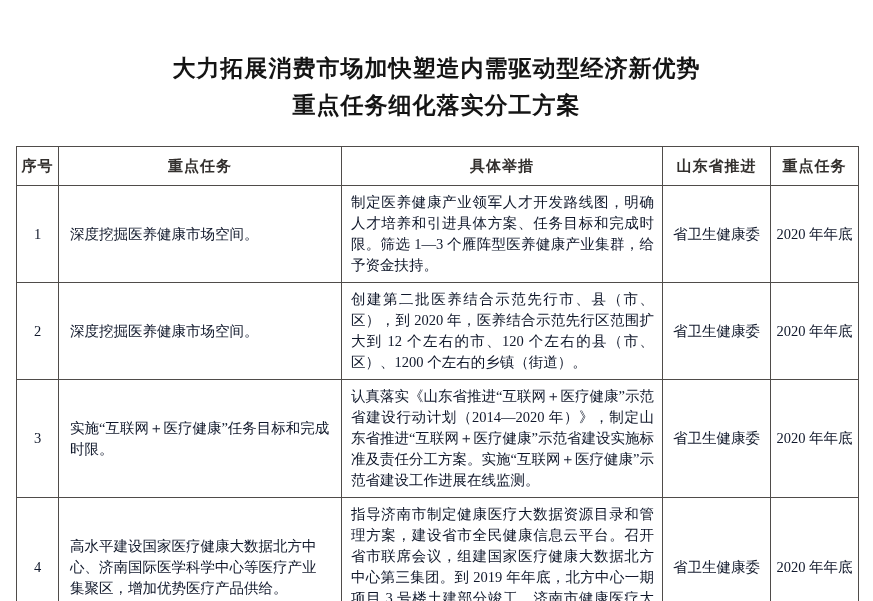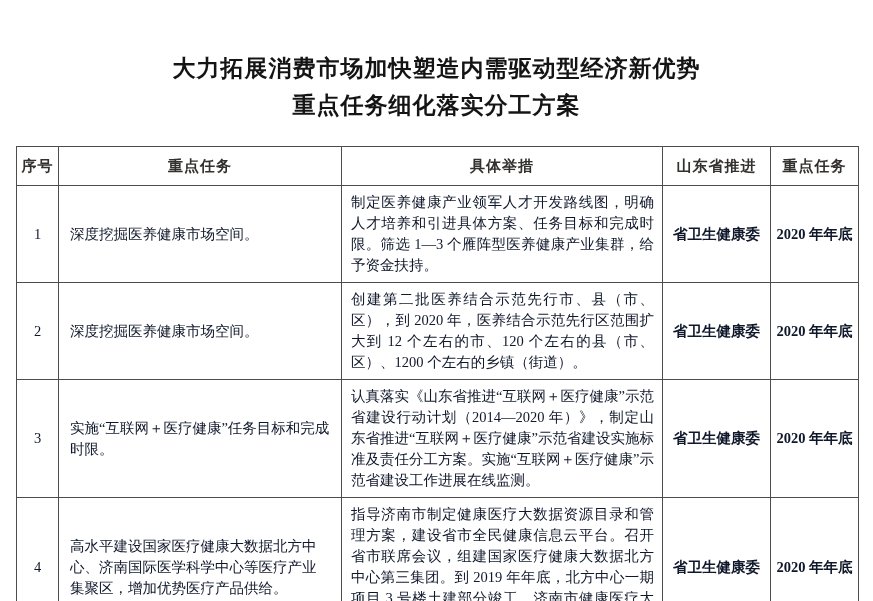--- a/index.html
+++ b/index.html
@@ -68,21 +68,20 @@
     padding: 6px 11px 6px 11px;
   }
   .c-measures {
     text-align: justify;
     padding: 6px 8px 6px 9px;
   }
   .c-lead, .c-deadline {
     text-align: center;
     padding: 4px 2px;
     white-space: nowrap;
-    font-weight: bold;
   }
   tr.r1 { height: 66px; }
   tr.r2 { height: 94px; }
   tr.r3 { height: 117px; }
   tr.r4 { height: 121px; }
 </style>
 </head>
 <body>
 
 <div class="page">

